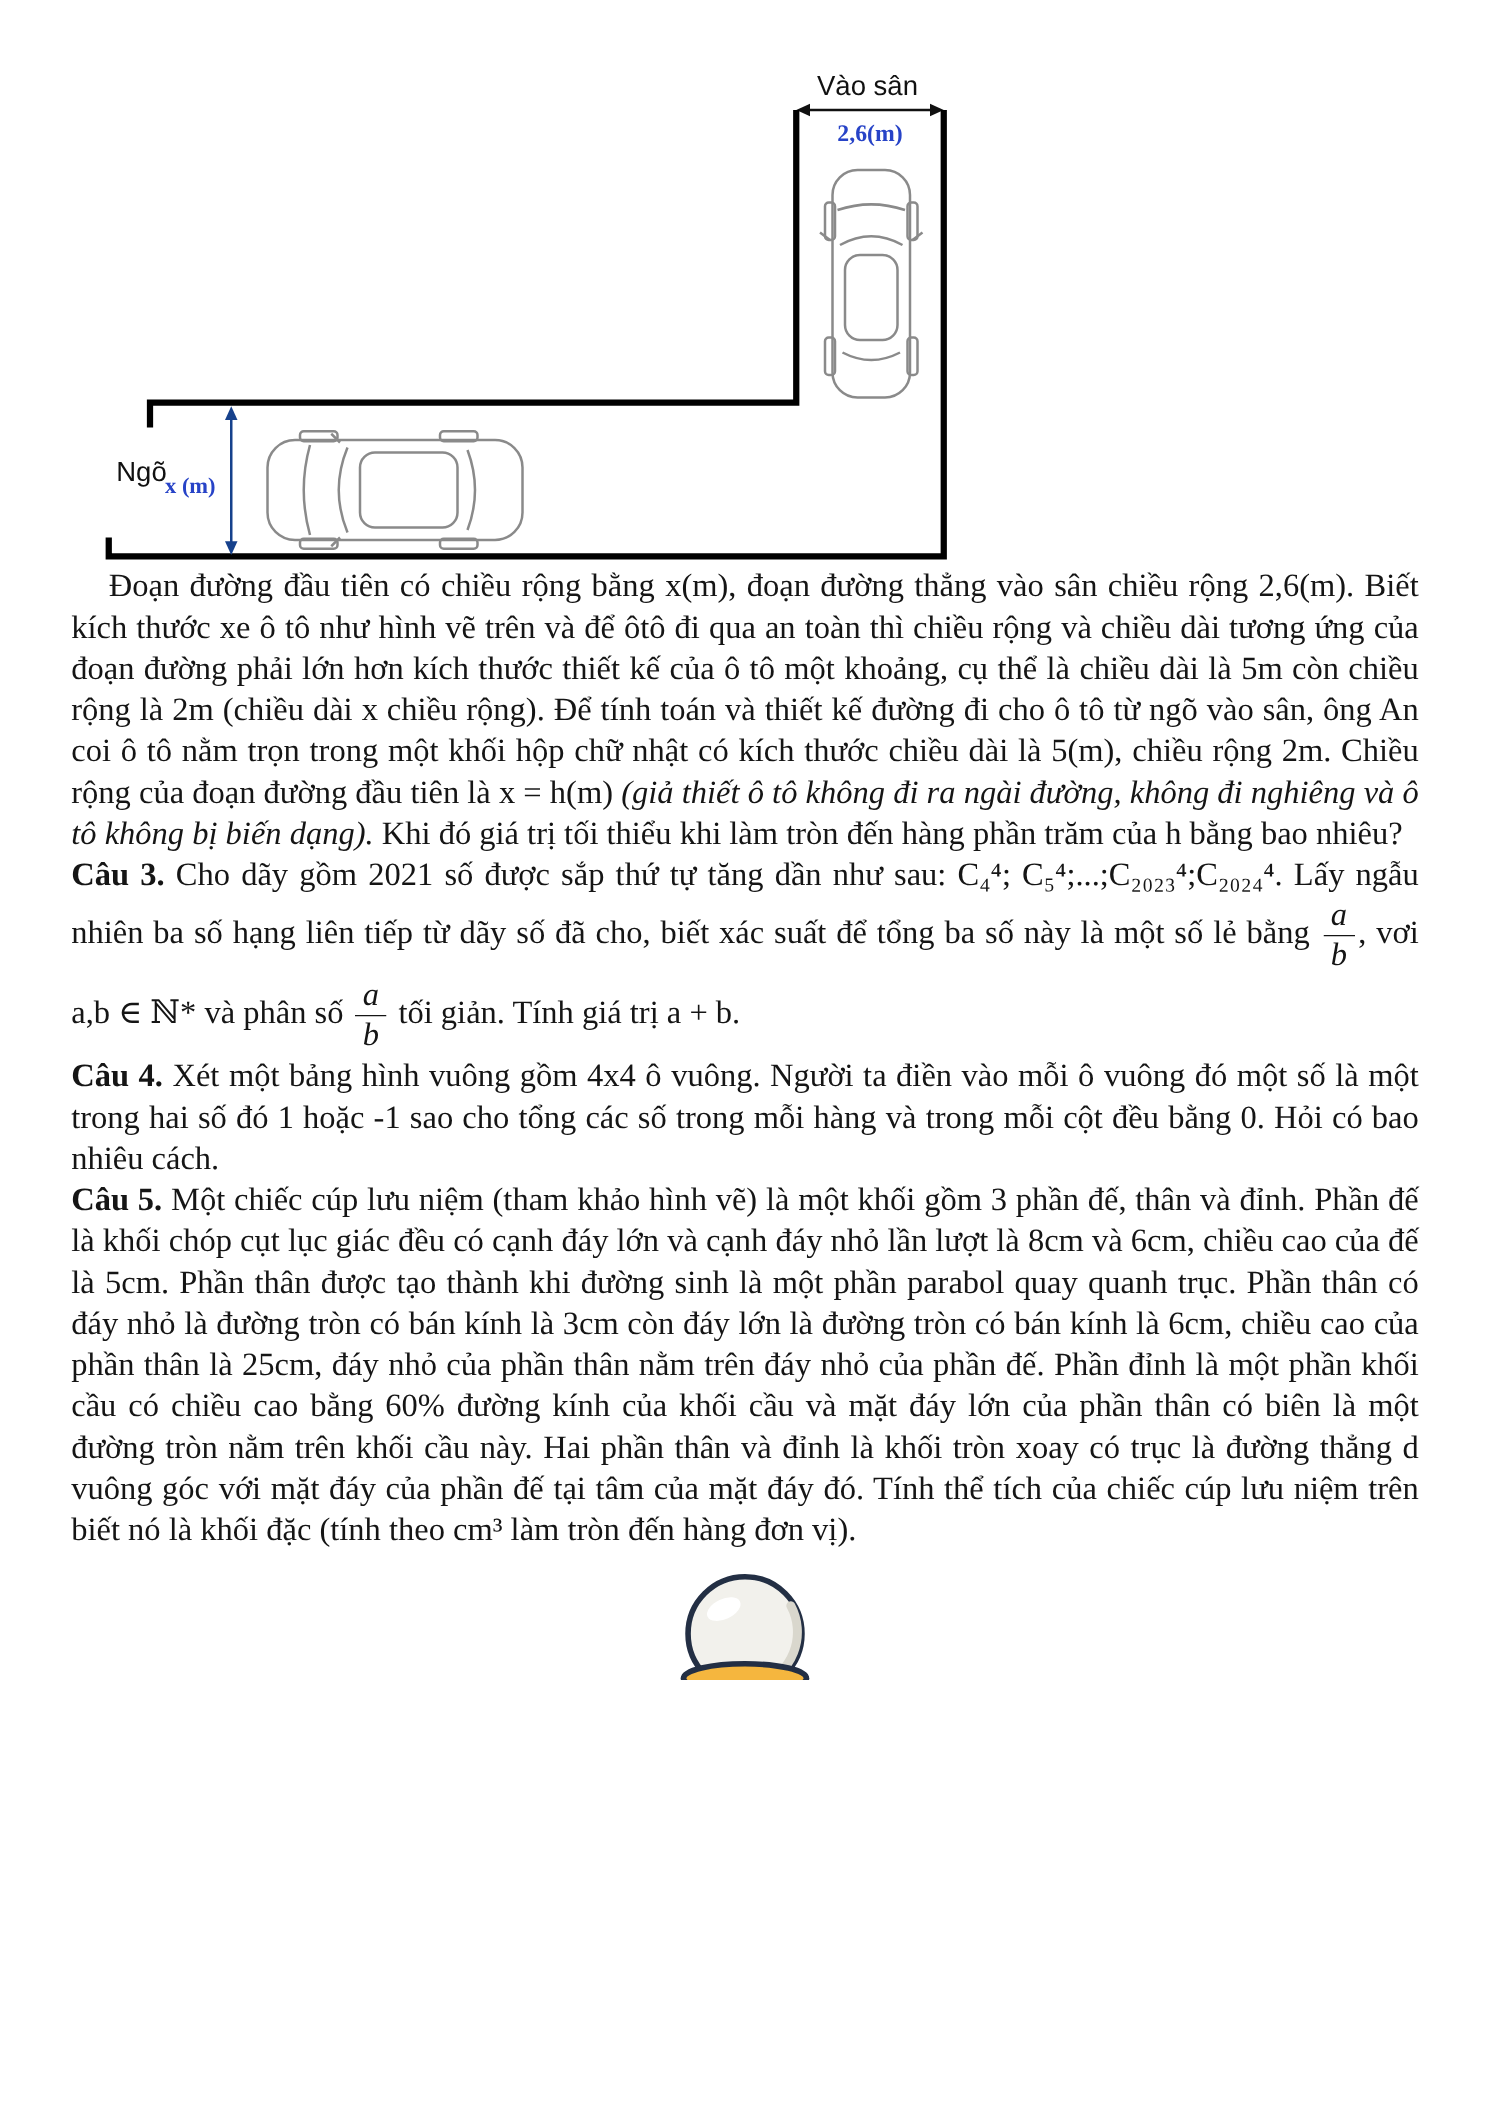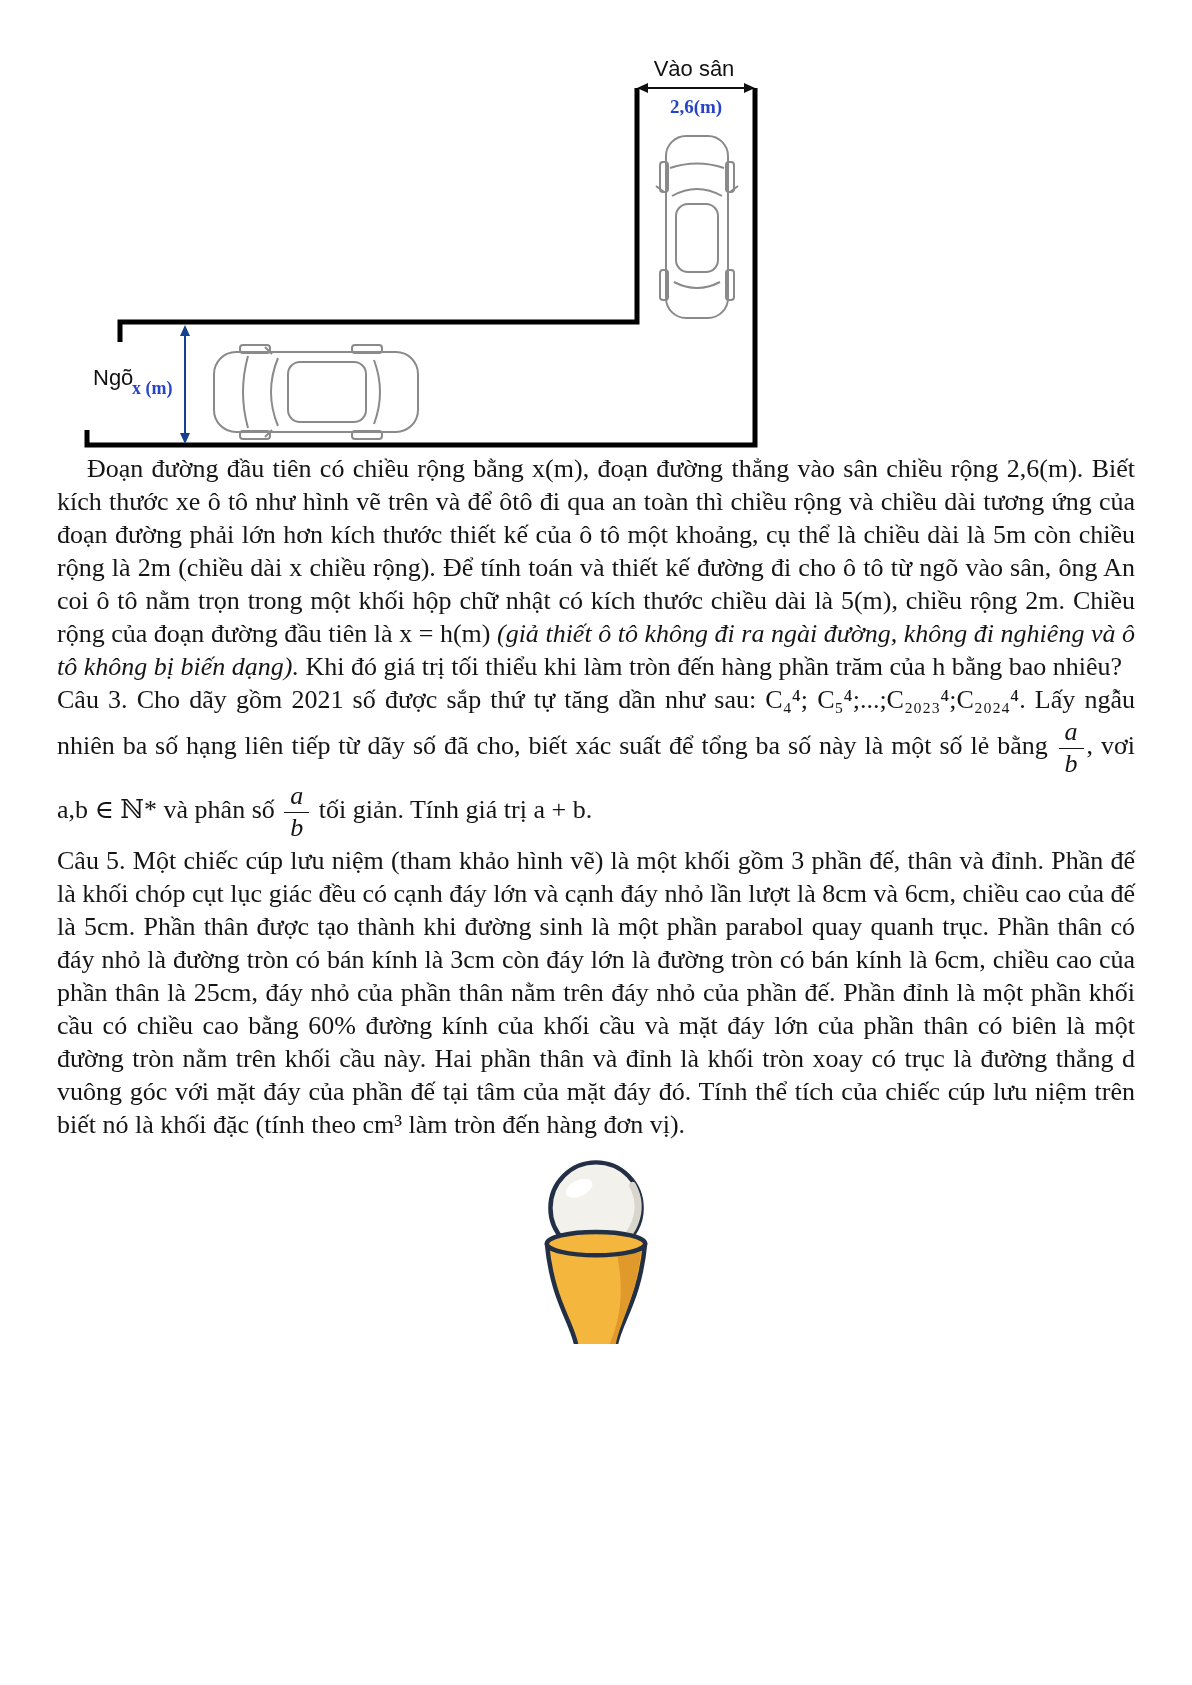--- a/index.html
+++ b/index.html
@@ -15,21 +15,21 @@
   .diagram { height:452px; }
   .diagram svg { display:block; }
   .text-col {
     margin:0 57px;
     font-size:26px;
     line-height:33px;
     text-align:justify;
   }
   .para { margin:0; }
   .indent { text-indent:30px; }
-  .qlabel { font-weight:normal; }
+  .qlabel { font-weight:bold; }
   .ital { font-style:italic; }
   .frac {
     display:inline-block;
     vertical-align:middle;
     text-align:center;
     font-style:italic;
     line-height:1.1;
     margin:0 3px;
     padding:2px 0;
   }
@@ -101,20 +101,21 @@
       </g>
     </svg>
   </div>
 
   <div class="text-col">
 
     <p class="para indent"><span>Đoạn đường đầu tiên có chiều rộng bằng x(m), đoạn đường thẳng vào sân chiều rộng 2,6(m). Biết kích thước xe ô tô như hình vẽ trên và để ôtô đi qua an toàn thì chiều rộng và chiều dài tương ứng của đoạn đường phải lớn hơn kích thước thiết kế của ô tô một khoảng, cụ thể là chiều dài là 5m còn chiều rộng là 2m (chiều dài x chiều rộng). Để tính toán và thiết kế đường đi cho ô tô từ ngõ vào sân, ông An coi ô tô nằm trọn trong một khối hộp chữ nhật có kích thước chiều dài là 5(m), chiều rộng 2m. Chiều rộng của đoạn đường đầu tiên là x = h(m) </span><span class="ital">(giả thiết ô tô không đi ra ngài đường, không đi nghiêng và ô tô không bị biến dạng).</span><span> Khi đó giá trị tối thiểu khi làm tròn đến hàng phần trăm của h bằng bao nhiêu?</span></p>
 
     <p class="para"><span class="qlabel">Câu 3.</span><span> Cho dãy gồm 2021 số được sắp thứ tự tăng dần như sau: C₄⁴; C₅⁴;...;C₂₀₂₃⁴;C₂₀₂₄⁴. Lấy ngẫu nhiên ba số hạng liên tiếp từ dãy số đã cho, biết xác suất để tổng ba số này là một số lẻ bằng </span><span class="frac"><span class="num">a</span><span class="den">b</span></span><span>, vơi a,b ∈ ℕ* và phân số </span><span class="frac"><span class="num">a</span><span class="den">b</span></span><span> tối giản. Tính giá trị a + b.</span></p>
 
+    <p class="para"><span class="qlabel">Câu 4.</span><span> Xét một bảng hình vuông gồm 4x4 ô vuông. Người ta điền vào mỗi ô vuông đó một số là một trong hai số đó 1 hoặc -1 sao cho tổng các số trong mỗi hàng và trong mỗi cột đều bằng 0. Hỏi có bao nhiêu cách.</span></p>
 
     <p class="para"><span class="qlabel">Câu 5.</span><span> Một chiếc cúp lưu niệm (tham khảo hình vẽ) là một khối gồm 3 phần đế, thân và đỉnh. Phần đế là khối chóp cụt lục giác đều có cạnh đáy lớn và cạnh đáy nhỏ lần lượt là 8cm và 6cm, chiều cao của đế là 5cm. Phần thân được tạo thành khi đường sinh là một phần parabol quay quanh trục. Phần thân có đáy nhỏ là đường tròn có bán kính là 3cm còn đáy lớn là đường tròn có bán kính là 6cm, chiều cao của phần thân là 25cm, đáy nhỏ của phần thân nằm trên đáy nhỏ của phần đế. Phần đỉnh là một phần khối cầu có chiều cao bằng 60% đường kính của khối cầu và mặt đáy lớn của phần thân có biên là một đường tròn nằm trên khối cầu này. Hai phần thân và đỉnh là khối tròn xoay có trục là đường thẳng d vuông góc với mặt đáy của phần đế tại tâm của mặt đáy đó. Tính thể tích của chiếc cúp lưu niệm trên biết nó là khối đặc (tính theo cm³ làm tròn đến hàng đơn vị).</span></p>
   </div>
 
   <div class="trophy-wrap">
     <svg width="152" height="268" viewBox="0 0 170 300">
       <g stroke="#232f44" stroke-width="5" stroke-linejoin="round">
 
         <circle cx="85" cy="57" r="51" fill="#f2f1ec"></circle>
         <path d="M126 32 A50 50 0 0 1 98 103" stroke="#d9d7cd" stroke-width="8" fill="none" stroke-linecap="round"></path>

